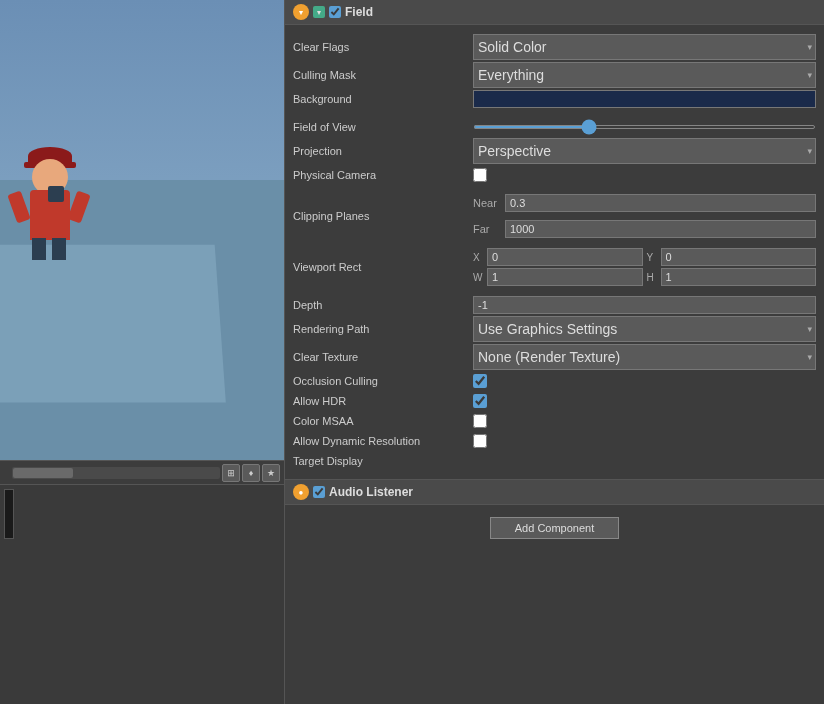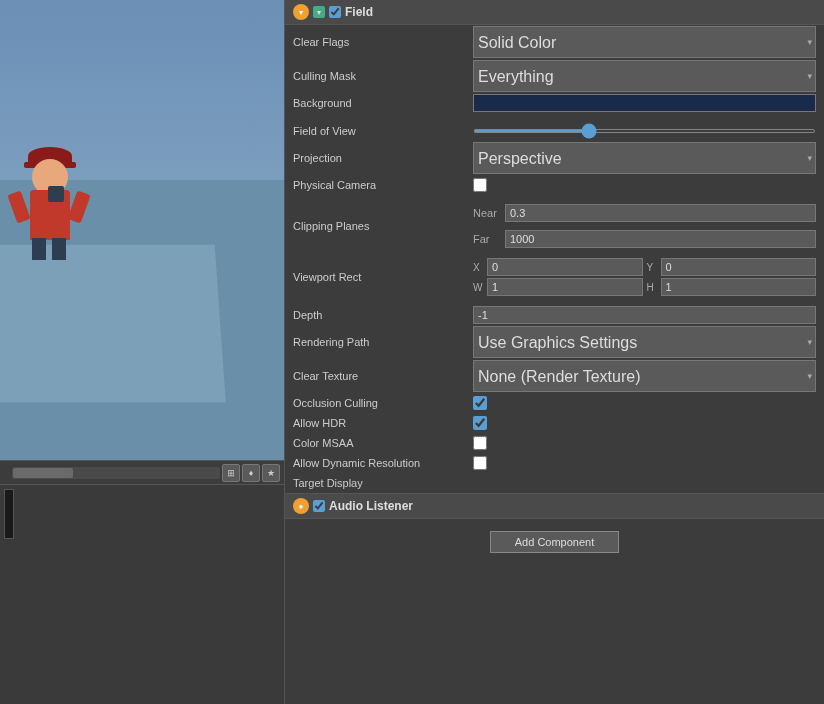--- a/index.html
+++ b/index.html
@@ -262,21 +262,21 @@
     }
 
     .component-title {
       font-size: 12px;
       font-weight: bold;
       color: #ddd;
     }
 
     .properties-table {
       width: 100%;
-      padding: 0 0;
+      padding: 8px 0;
     }
 
     .prop-row {
       display: flex;
       align-items: center;
       min-height: 20px;
       padding: 1px 8px;
     }
 
     .prop-label {
@@ -290,23 +290,23 @@
       flex: 1;
       display: flex;
       align-items: center;
       gap: 4px;
     }
 
     .prop-dropdown {
       background: #5a5a5a;
       border: 1px solid #777;
       color: #ddd;
-      font-size: 16px;
+      font-size: 14px;
       padding: 1px 4px;
-      height: 32px;
+      height: 26px;
       width: 100%;
       cursor: pointer;
       appearance: none;
       -webkit-appearance: none;
     }
 
     .prop-dropdown-wrap {
       position: relative;
       flex: 1;
     }

